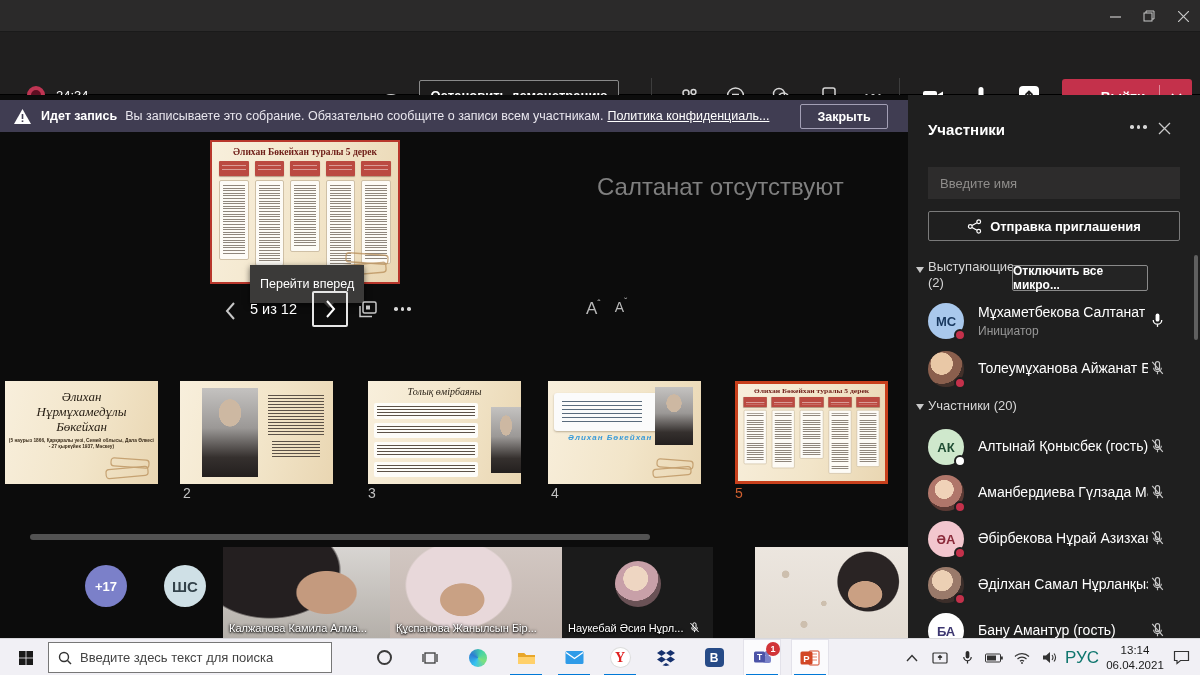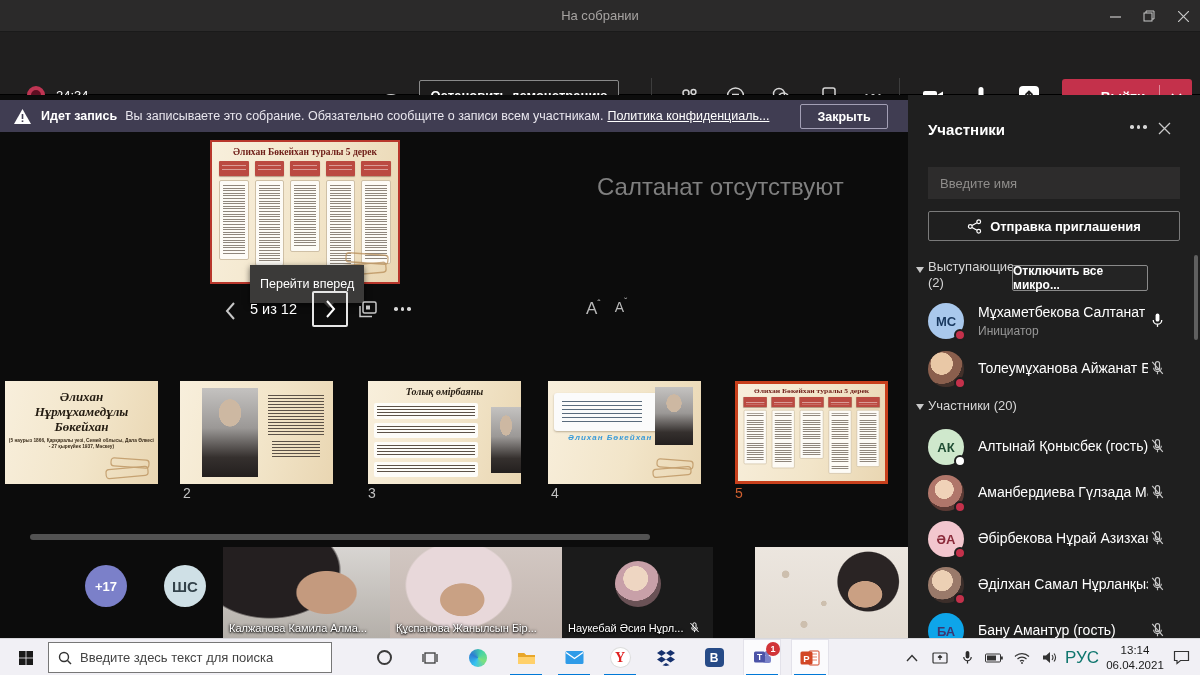--- a/index.html
+++ b/index.html
@@ -64,21 +64,21 @@
   .fontbtns{position:absolute;left:586px;top:204px;display:flex;gap:14px;color:#b9b9b9}
   .fbig{font-size:17px}.fsmall{font-size:14px}
   .fmark{font-size:10px;position:relative;top:-6px}
 
   
   .thumb{position:absolute;top:286px;width:153px;height:103px;overflow:hidden}
   .thumb.sel{border:3px solid #c8401c}
   .thumb-num{position:absolute;top:390px;font-size:14px;color:#c2c2c2}
   .thumb-num.sel{color:#d06030}
   .tx{position:absolute;background:repeating-linear-gradient(#5c5248 0 1px,transparent 1px 3px)}
-  .s1-t{position:absolute;width:100%;text-align:center;font-family:"Liberation Serif",serif;font-weight:700;font-style:italic;color:#241c12}
+  .s1-t{position:absolute;width:100%;text-align:center;font-family:"Liberation Serif",serif;font-weight:400;font-style:italic;color:#241c12}
   .s1-sub{position:absolute;top:57px;left:-30%;width:160%;transform:scale(.6);transform-origin:50% 0;font-size:8px;font-weight:700;text-align:center;color:#3a2c1a;line-height:1.25}
   .portrait{background:
      radial-gradient(ellipse 34% 26% at 50% 28%,#cdb8a2 0 58%,transparent 60%),
      linear-gradient(180deg,#c4c2c0 0%,#9b9896 45%,#35302e 78%,#231f1e 100%)}
   .quote-box{position:absolute;left:6px;top:12px;width:128px;height:38px;background:#fbfbfb;border-radius:3px;box-shadow:0 1px 2px rgba(80,60,30,.35)}
   .sig{position:absolute;left:14px;top:40px;font-size:8px;font-style:italic;font-weight:700;color:#3a9bd8;letter-spacing:1px}
   .film-scroll{position:absolute;left:30px;top:439px;width:620px;height:6px;border-radius:3px;background:#525252}
 
   
   .vtile{position:absolute;top:452px;height:91px;overflow:hidden}
@@ -95,21 +95,21 @@
   .sec-label{position:absolute;font-size:13px;color:#d6d6d6}
   .muteall-btn{position:absolute;left:104px;top:170px;width:136px;height:26px;border:1px solid #8a8a8a;border-radius:2px;background:#242424;color:#fff;font-size:12px;font-weight:700;display:flex;align-items:center;justify-content:center}
   .p-row{position:absolute;left:0;width:292px;height:48px}
   .p-av{position:absolute;left:20px;top:5px;width:36px;height:36px;border-radius:50%;display:flex;align-items:center;justify-content:center;font-size:13px;font-weight:700}
   .pdot{position:absolute;right:-2px;bottom:-2px;width:12px;height:12px;border-radius:50%;border:2px solid #1f1f1f}
   .dot-busy{background:#c4314b}.dot-free{background:#fff}
   .p-name{position:absolute;left:70px;font-size:14px;color:#fff;white-space:nowrap;max-width:170px;overflow:hidden}
   .p-role{position:absolute;left:70px;top:26px;font-size:12px;color:#979797}
   .p-mic{position:absolute;right:34px;top:14px}
   .av-mc{background:#a9c8ec;color:#17365c}.av-ak{background:#cfe8cc;color:#1f4d33}
-  .av-aa{background:#f2c6ce;color:#8a2a3a}.av-ba{background:#0ea5e9;color:#3c3670}
+  .av-aa{background:#f2c6ce;color:#8a2a3a}.av-ba{background:#ffffff;color:#3c3670}
   .av-ph1{background:radial-gradient(circle at 38% 35%,#e9c8a6 0 34%,#8a5f4d 35% 62%,#42302a 63%)}
   .av-ph2{background:radial-gradient(circle at 45% 40%,#f0d2b8 0 32%,#b0766a 33% 60%,#5c3a34 61%)}
   .av-ph3{background:radial-gradient(circle at 40% 38%,#ecd0b4 0 33%,#9a7a6a 34% 60%,#3c2e2a 61%)}
   .p-scroll{position:absolute;right:2px;top:160px;width:4px;height:85px;border-radius:2px;background:#5f5f5f}
 
   
   .taskbar{position:absolute;left:0;top:638px;width:1200px;height:37px;background:#f1f0f5;border-top:1px solid #d8d8dc}
   .tb-cell{position:absolute;top:0;width:38px;height:37px;display:flex;align-items:center;justify-content:center}
   .tb-hl{background:#fbfbfd;box-shadow:inset 0 0 0 1px #e3e2ea}
   .tb-under{position:absolute;bottom:0;left:3px;right:3px;height:2.5px;background:#0078d7}
@@ -119,21 +119,20 @@
   .tray-text{font-size:17px;color:#0f766e}
   .clock{position:absolute;left:1104px;top:4px;width:62px;text-align:center;font-size:11.5px;color:#1a1a1a;line-height:1.3}
   .badge{position:absolute;top:3px;right:1px;width:14px;height:14px;border-radius:50%;background:#d13438;color:#fff;font-size:9px;font-weight:700;display:flex;align-items:center;justify-content:center}
 </style>
 </head>
 <body>
 
 <div class="screen">
 
   <div class="titlebar">
-    <div class="tb-title">На собрании</div>
     <div class="win-ctl" style="right:68px">
       <svg width="11" height="11">
           <line x1="0" y1="6" x2="11" y2="6" stroke="#c8c8c8" stroke-width="1.2"></line>
         </svg>
     </div>
     <div class="win-ctl" style="right:34px">
       <svg width="12" height="12">
           <rect x="1" y="3" width="8" height="8" fill="none" stroke="#c8c8c8"></rect>
           <path d="M3 3V1h8v8h-2" fill="none" stroke="#c8c8c8"></path>
         </svg>

